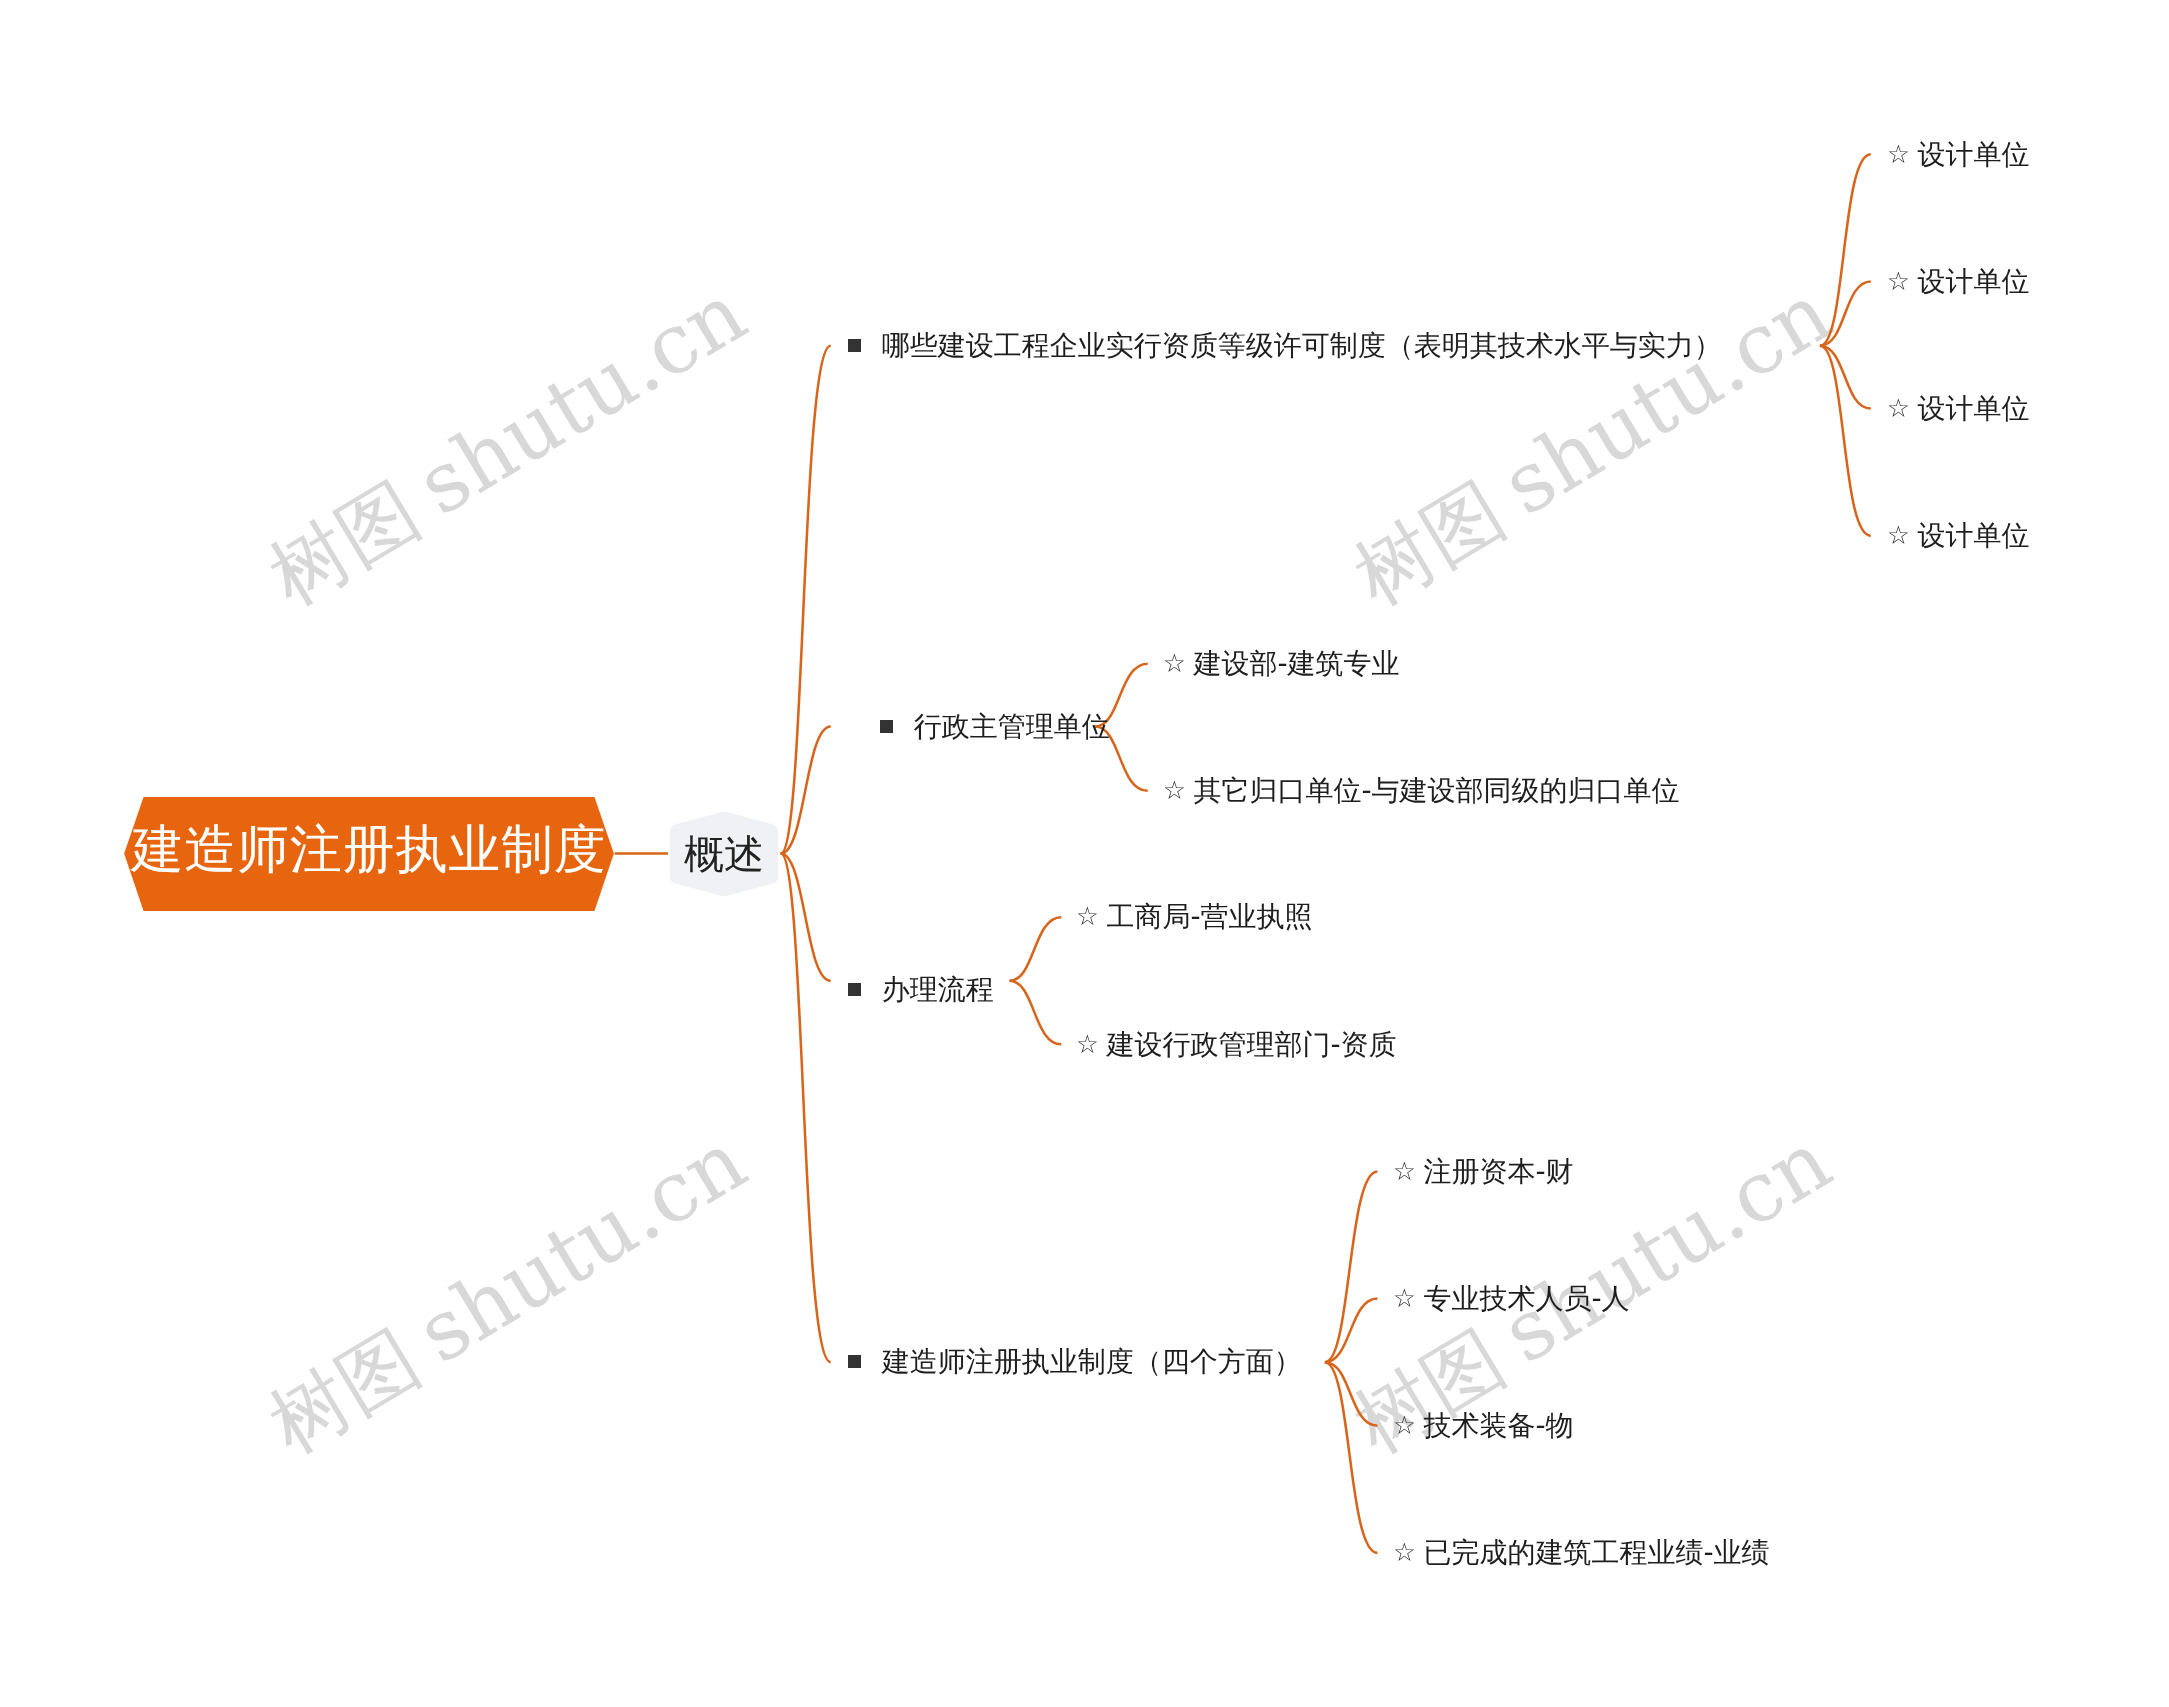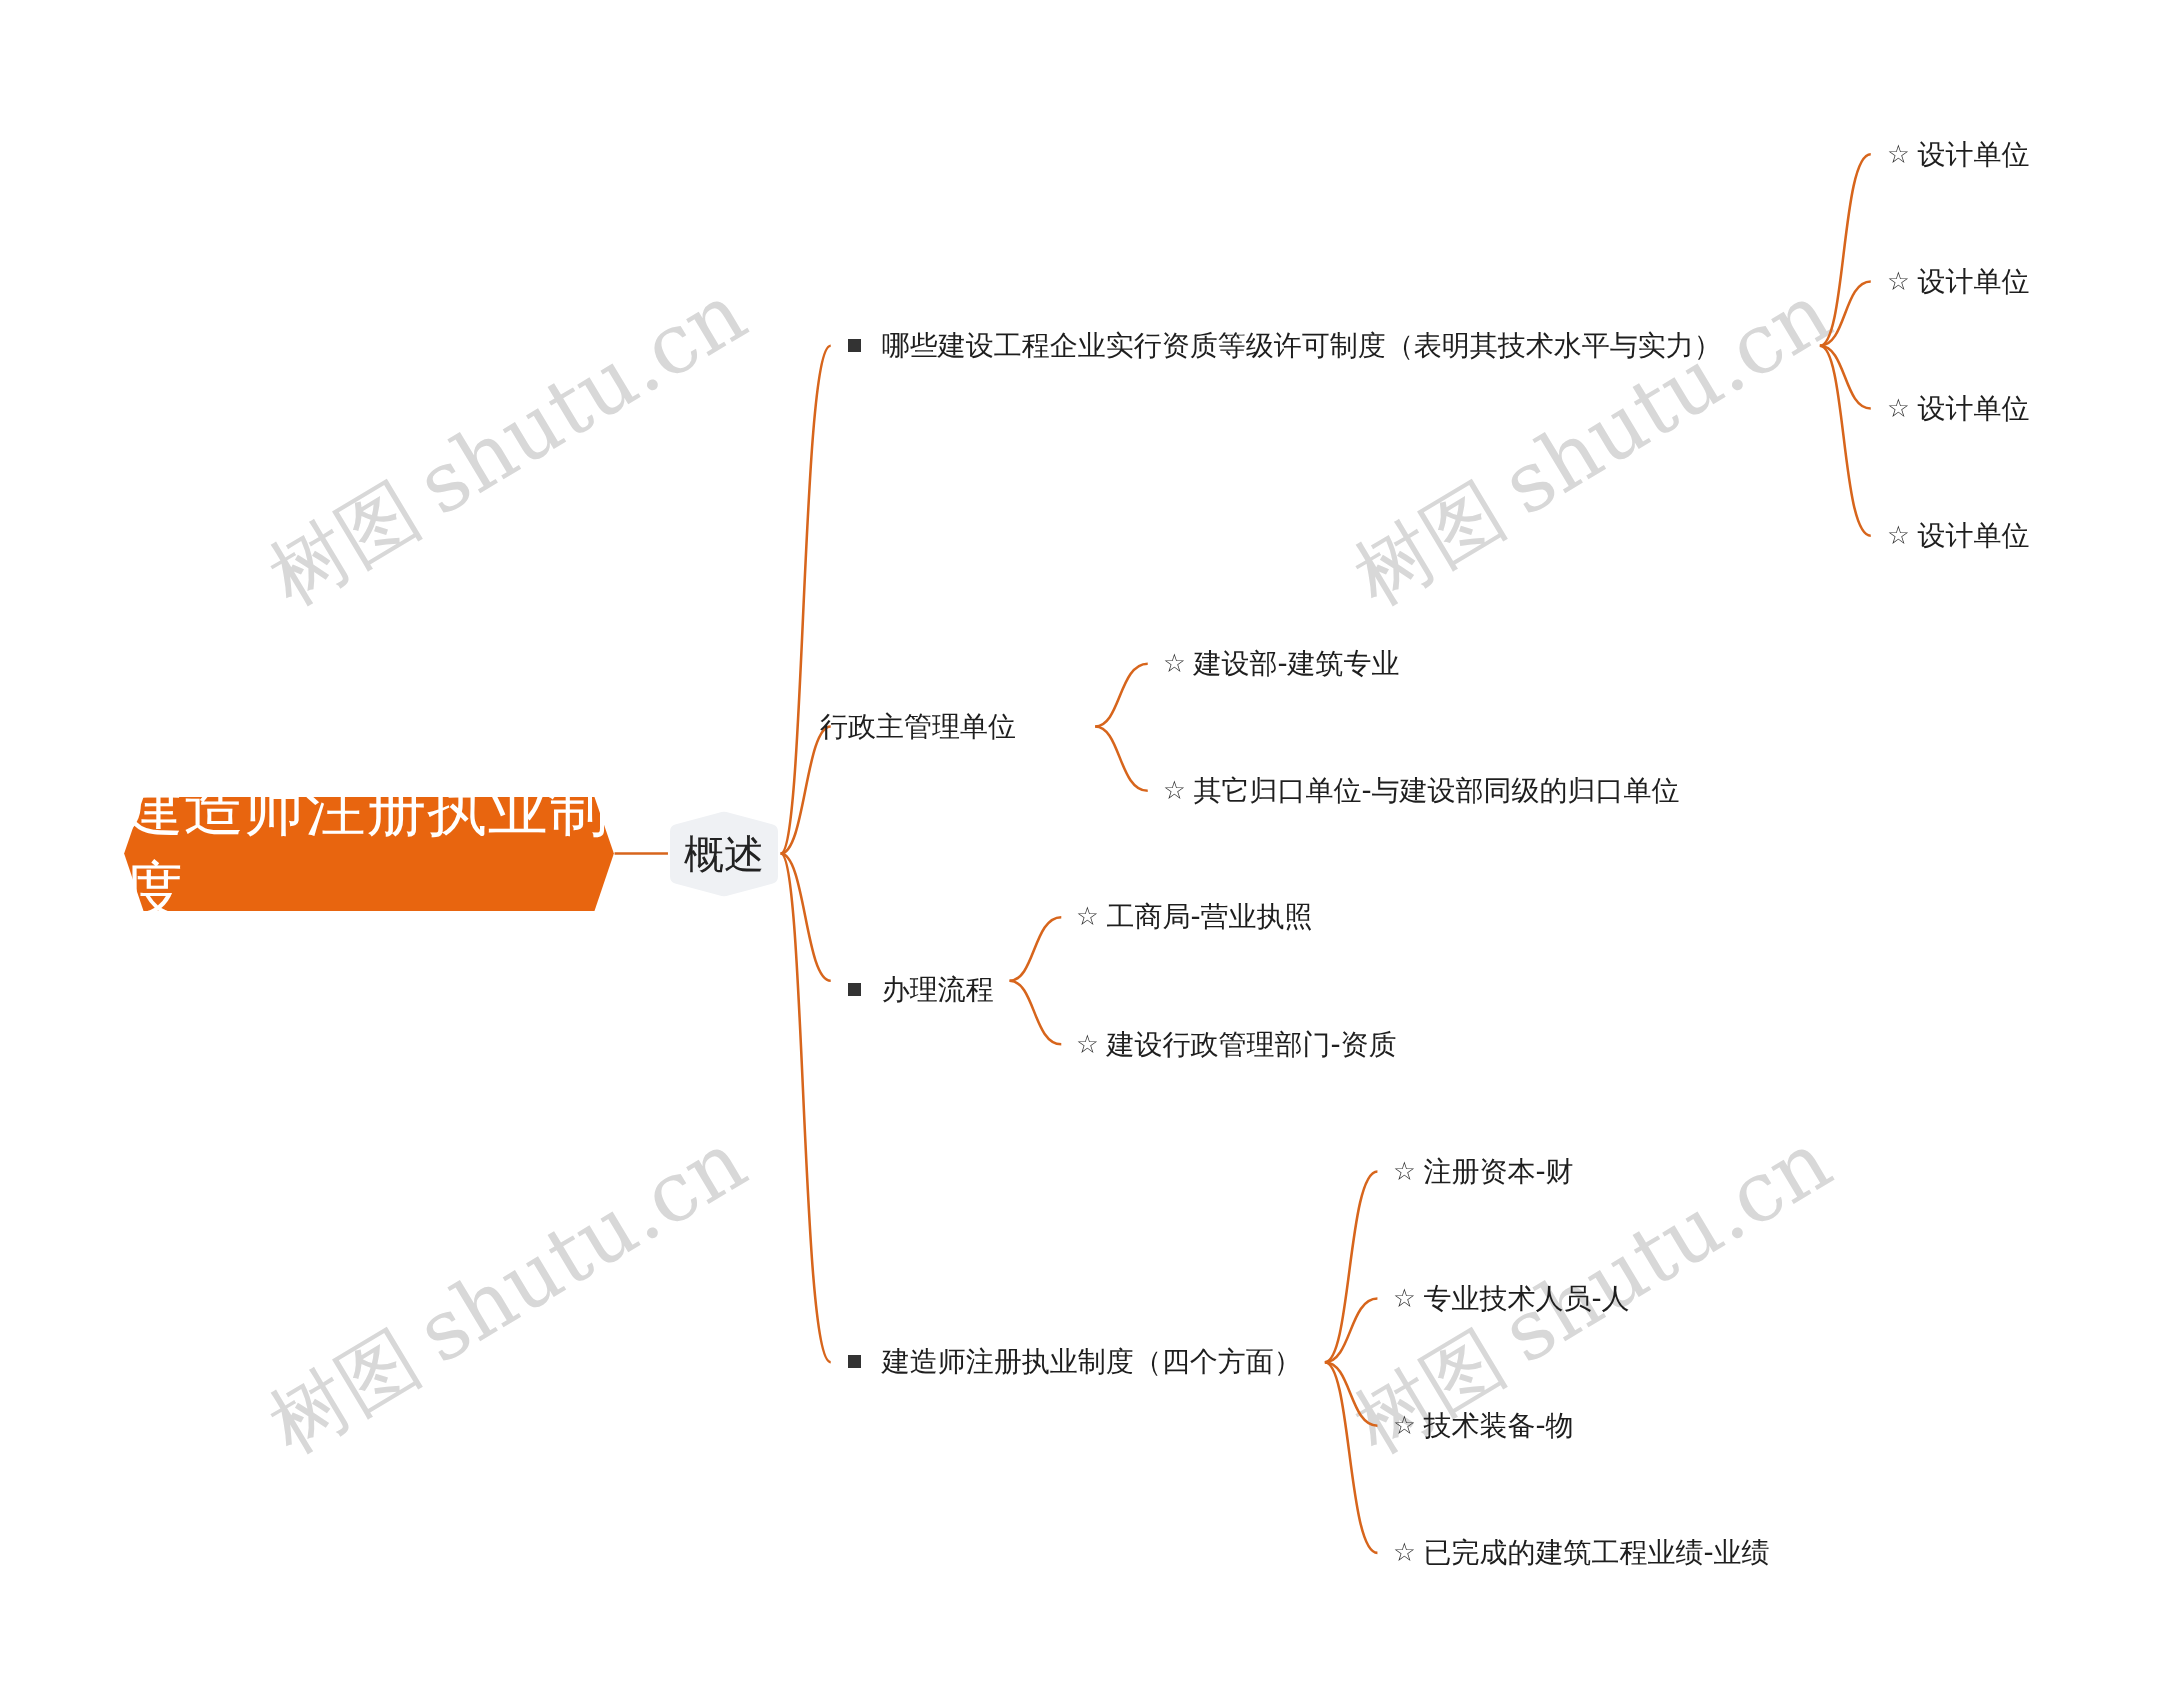--- a/index.html
+++ b/index.html
@@ -11,21 +11,21 @@
 
   .watermark { position: absolute; font-family: "DejaVu Serif", "Liberation Serif", serif;
                font-size: 83px; color: #d8d8d8; white-space: nowrap;
                transform-origin: left bottom; transform: rotate(-31deg); pointer-events: none; }
   .watermark .wm-cn { font-size: 78px; margin-right: 18.6px; }
 
   .root { position: absolute; left: 123px; top: 797px; width: 492px; height: 114px; }
   .root svg { position: absolute; left: 0; top: 0; }
   .root .label { position: absolute; left: 0; top: 0; width: 492px; height: 106px;
                  display: flex; align-items: center; justify-content: center;
-                 color: #ffffff; font-size: 60px; letter-spacing: 0.8px; }
+                 color: #ffffff; font-size: 52px; letter-spacing: 0.8px; }
 
   .sub { position: absolute; left: 668px; top: 811px; width: 112px; height: 86px; }
   .sub svg { position: absolute; left: 0; top: 0; }
   .sub .label { position: absolute; left: 0; top: 0; width: 112px; height: 86px;
                 display: flex; align-items: center; justify-content: center;
                 color: #222222; font-size: 40px; }
 
   .node { position: absolute; display: flex; align-items: center; white-space: nowrap;
           color: #1e1e1e; font-size: 28px; height: 37px; line-height: 37px; }
   .node .bullet { display: inline-block; width: 12.7px; height: 12.7px; background: #333333;
@@ -88,21 +88,21 @@
     <svg width="112" height="86" viewBox="0 0 132 102">
       <path d="M8,16 Q2,18 2,24 L2,78 Q2,84 8,86 L60,100 Q66,102 72,100 L124,86 Q130,84 130,78 L130,24 Q130,18 124,16 L72,2 Q66,0 60,2 Z" fill="#EFF1F4"></path>
     </svg>
     <div class="label">概述</div>
   </div>
 
   <div class="node" style="left:848px; top:327px;">
     <span class="bullet"></span>
     <span>哪些建设工程企业实行资质等级许可制度（表明其技术水平与实力）</span>
   </div>
-  <div class="node" style="left:820px; top:708px;flex-direction:column;">
+  <div class="node" style="left:880px; top:708px;">
     <span class="bullet"></span>
     <span>行政主管理单位</span>
   </div>
   <div class="node" style="left:848px; top:962px;margin-top:9px;">
     <span class="bullet"></span>
     <span>办理流程</span>
   </div>
   <div class="node" style="left:848px; top:1343px;">
     <span class="bullet"></span>
     <span>建造师注册执业制度（四个方面）</span>

